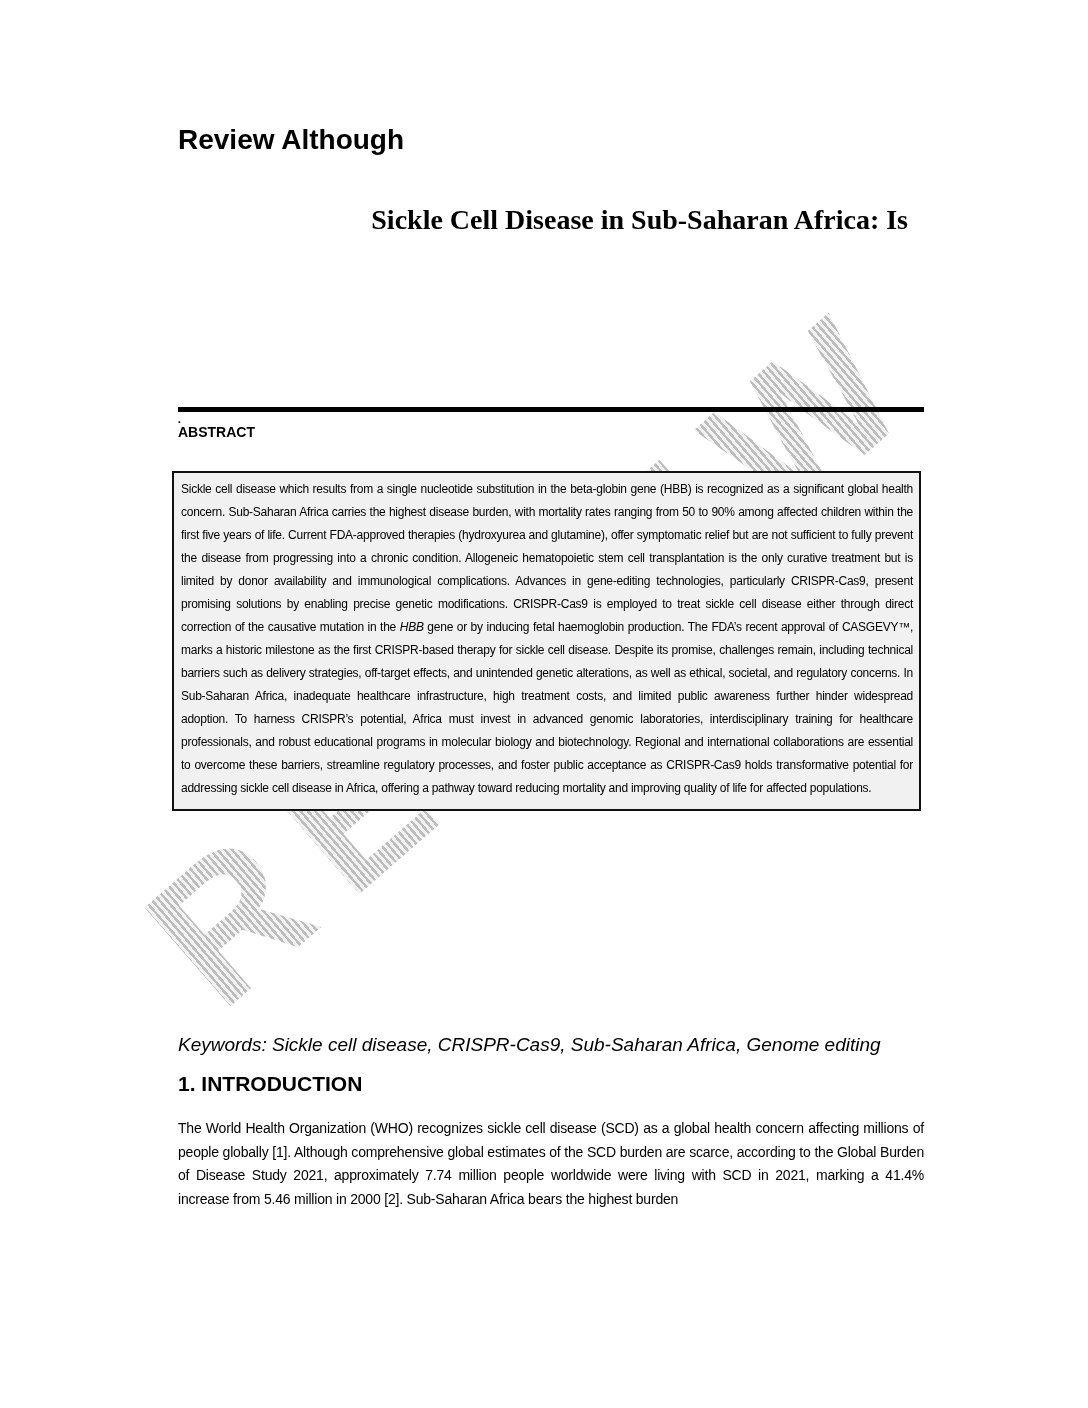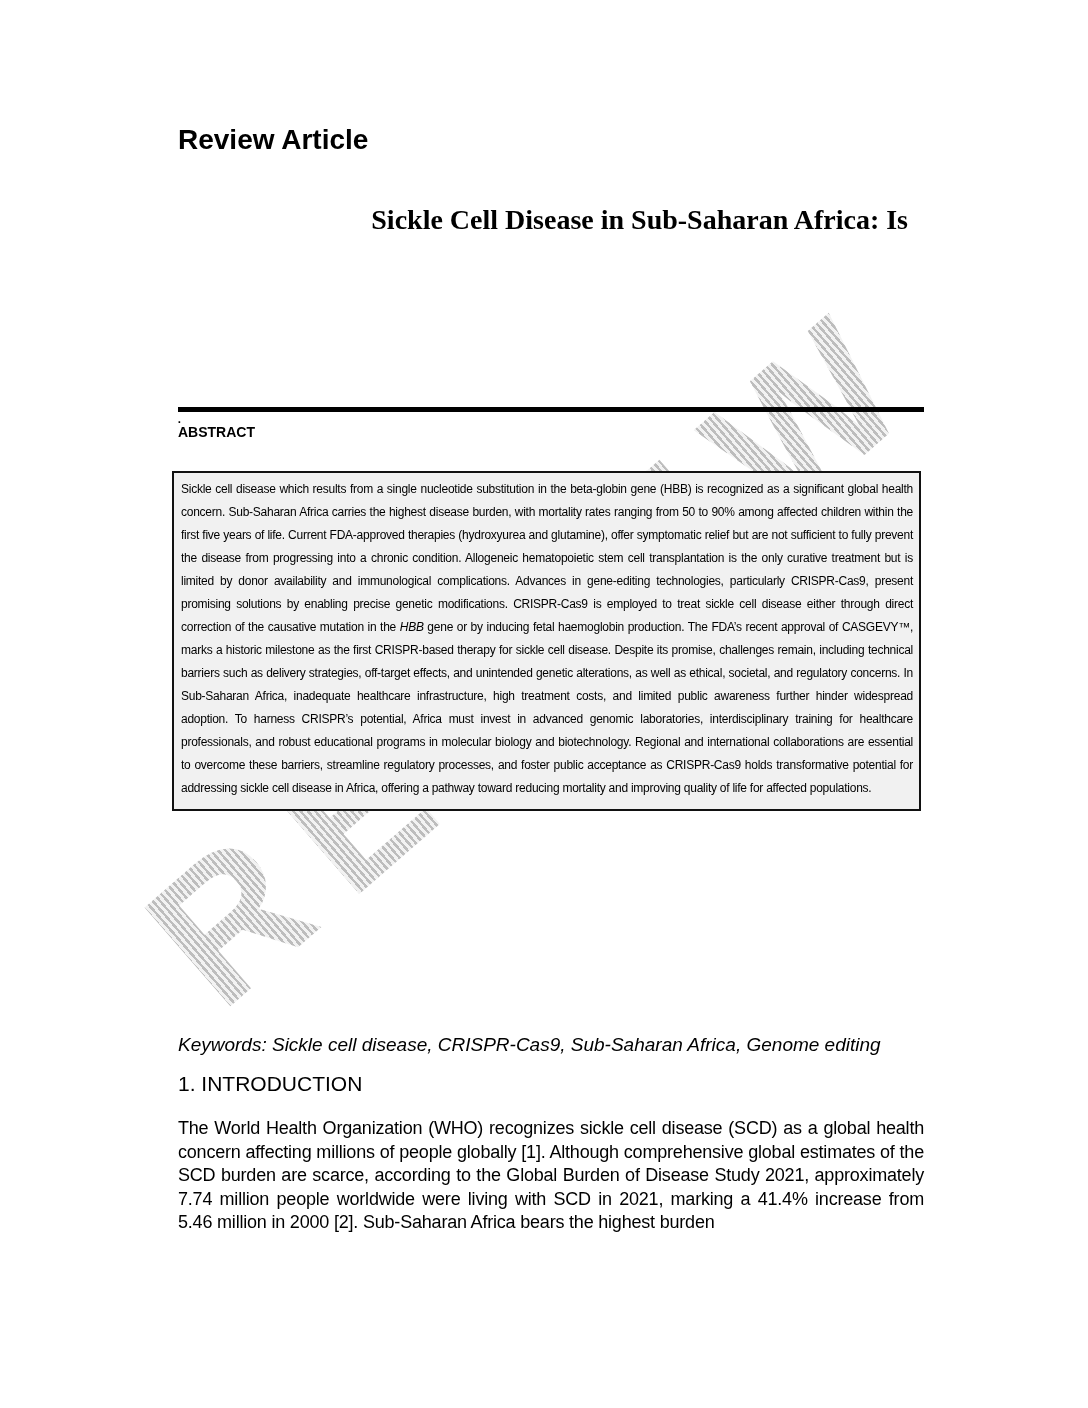--- a/index.html
+++ b/index.html
@@ -120,46 +120,46 @@
     font-style: italic;
     z-index: 1;
     white-space: nowrap;
   }
   .intro-heading {
     position: absolute;
     left: 178px;
     top: 1072px;
     margin: 0;
     font-size: 21px;
-    font-weight: 400;
+    font-weight: 700;
     z-index: 1;
   }
   .intro-paragraph {
     position: absolute;
     left: 178px;
     top: 1117px;
     width: 746px;
     margin: 0;
-    font-size: 18px;
+    font-size: 14px;
     line-height: 23.5px;
     letter-spacing: -0.2px;
     text-align: justify;
     z-index: 1;
   }
 </style>
 </head>
 <body>
 
 <div class="page">
 
   <div class="watermark">
     <span class="watermark-text">REVIEW</span>
   </div>
 
-  <h1 class="article-type">Review Article</h1>
+  <h1 class="article-type">Review Although</h1>
 
   <div class="title-block">
     <div class="title-line">Sickle Cell Disease in Sub-Saharan Africa: Is</div>
   </div>
 
   <div class="rule"></div>
 
   <div class="period-mark">.</div>
 
   <h2 class="abstract-heading">ABSTRACT</h2>

